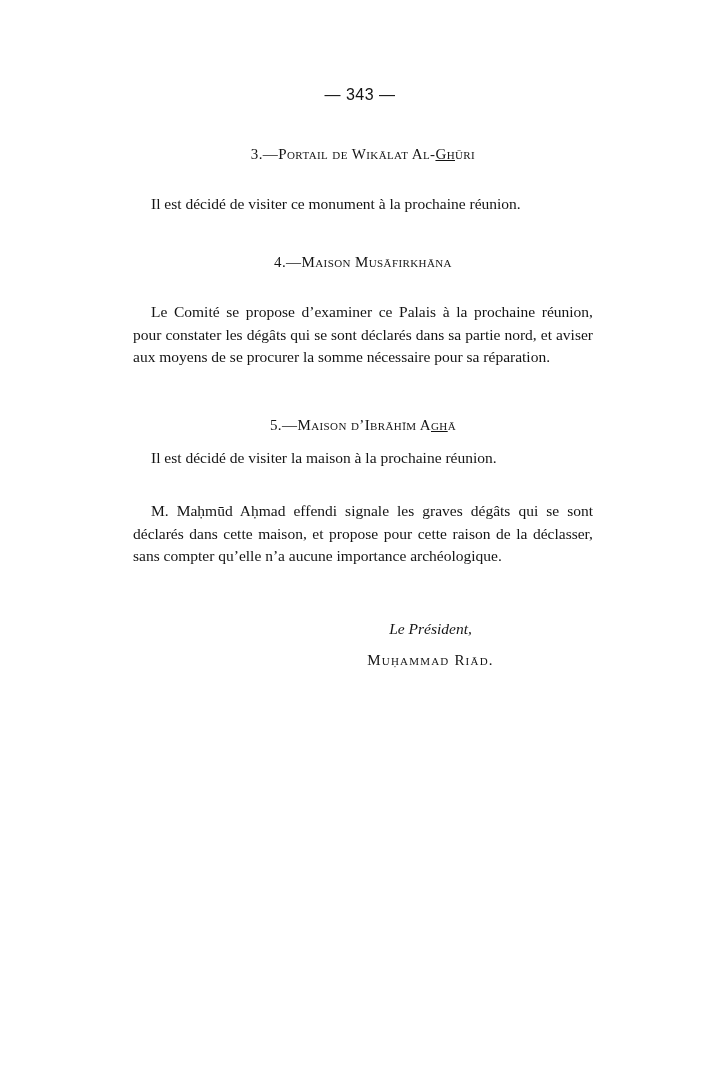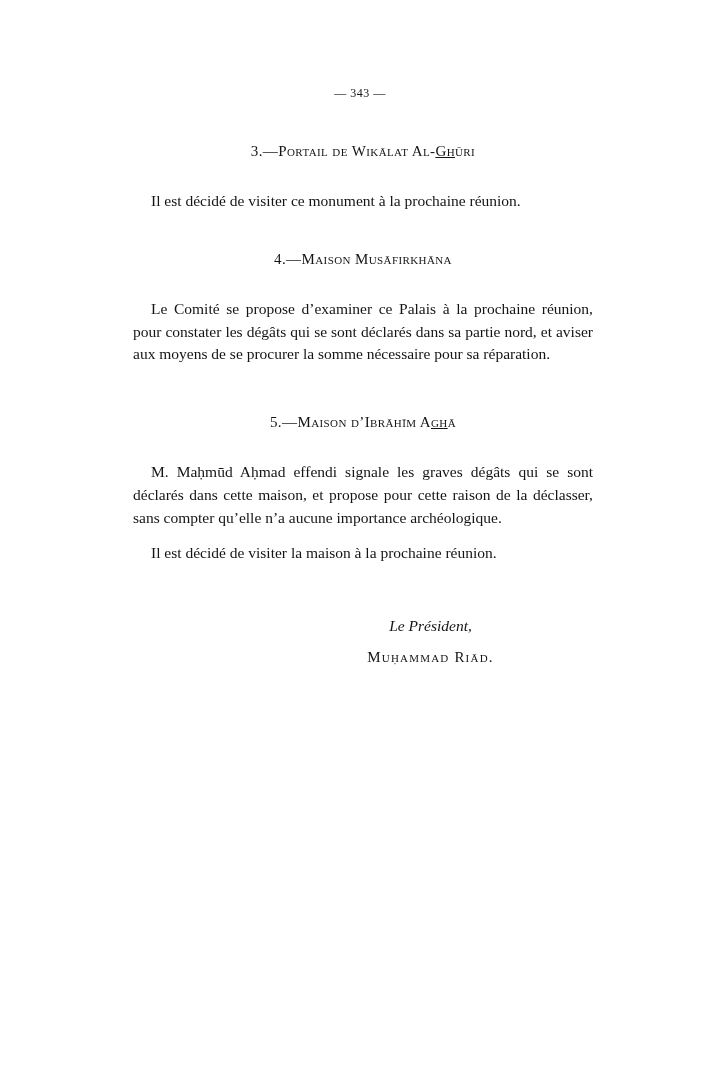--- a/index.html
+++ b/index.html
@@ -17,24 +17,24 @@
   }
   .page {
     width: 720px;
     height: 1082px;
     position: relative;
     box-sizing: border-box;
     padding: 0;
   }
   .page-number {
     text-align: center;
-    font-size: 12px;
+    font-size: 16px;
     letter-spacing: 0.5px;
     margin-top: 86px;
-    font-family: Liberation Serif, serif;
+    font-family: Liberation Sans, sans-serif;
   }
   .content {
     margin: 0 auto;
     width: 460px;
     padding-left: 6px;
   }
   .section-head {
     text-align: center;
     font-size: 15px;
     font-variant: small-caps;
@@ -91,22 +91,22 @@
     <p class="para gap-para-after-head">Il est décidé de visiter ce monument à la prochaine réunion.</p>
 
     <div class="section-head gap-head-2">
       <span class="num">4.—</span><span>Maison Musāfirkhāna</span><span class="u"></span><span></span>
     </div>
     <p class="para gap-para-after-head">Le Comité se propose d’examiner ce Palais à la prochaine réunion, pour constater les dégâts qui se sont déclarés dans sa partie nord, et aviser aux moyens de se procurer la somme nécessaire pour sa réparation.</p>
 
     <div class="section-head gap-head-3">
       <span class="num">5.—</span><span>Maison d’Ibrāhīm A</span><span class="u">gh</span><span>ā</span>
     </div>
+    <p class="para gap-para-2">Il est décidé de visiter la maison à la prochaine réunion.</p>
     <p class="para gap-para-after-head">M. Maḥmūd Aḥmad effendi signale les graves dégâts qui se sont déclarés dans cette maison, et propose pour cette raison de la déclasser, sans compter qu’elle n’a aucune importance archéologique.</p>
-    <p class="para gap-para-2">Il est décidé de visiter la maison à la prochaine réunion.</p>
 
     <div class="signature">
       <div class="sig-title">Le Président,</div>
       <div class="sig-name">Muḥammad Riād.</div>
     </div>
 
   </div>
 </div>
 
 </body></html>

